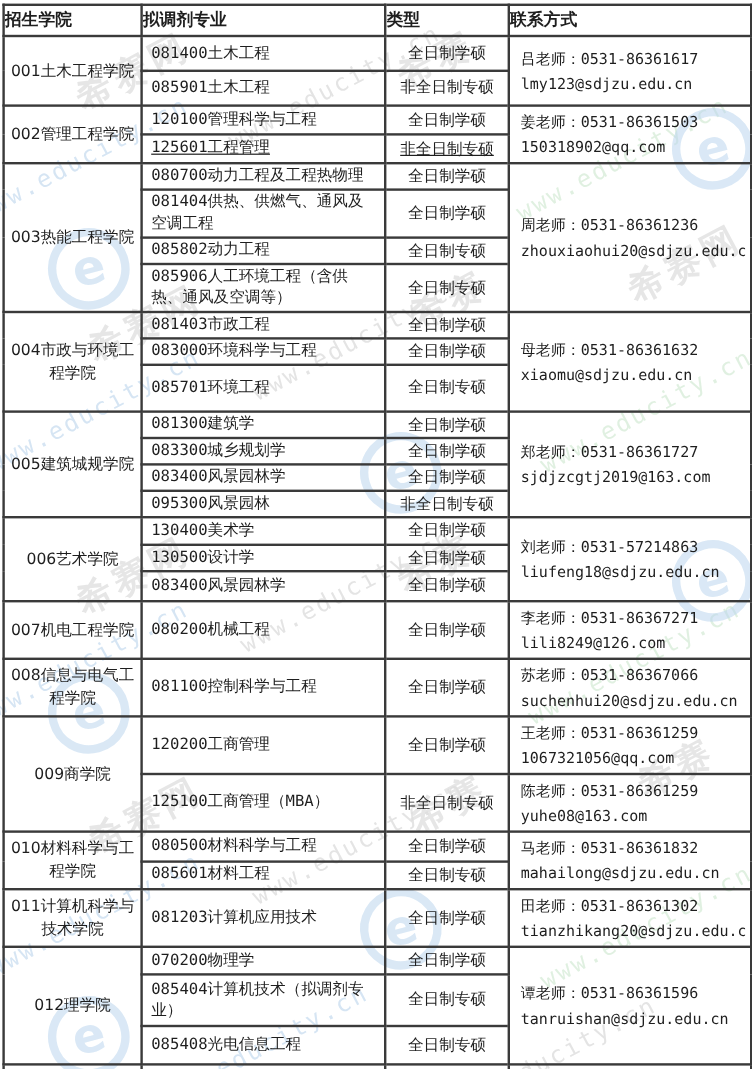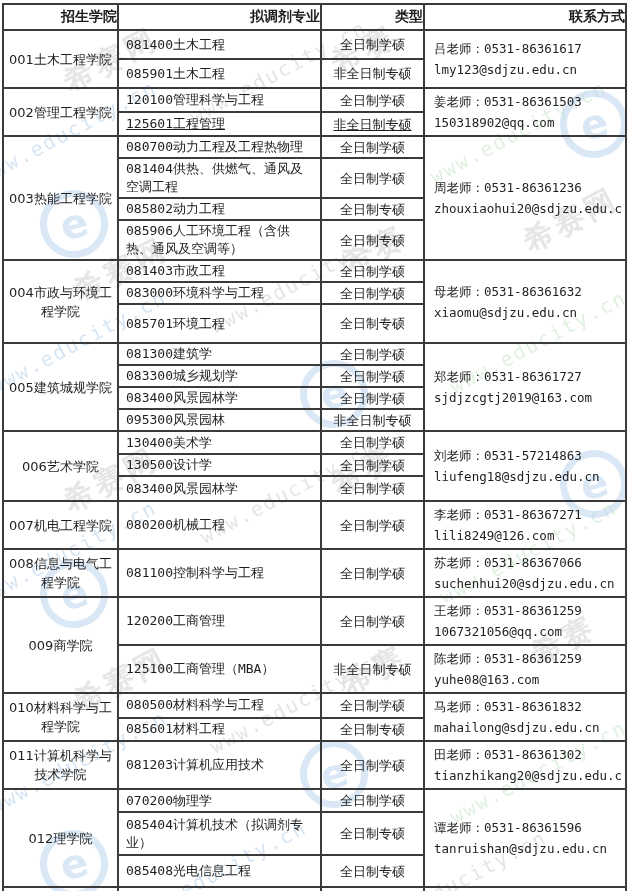--- a/index.html
+++ b/index.html
@@ -58,21 +58,21 @@
     margin: 3px 0 0 2px;
   }
   #sched-table th,
   #sched-table td {
     border: 2px solid #3a3a3a;
     overflow: hidden;
   }
   #sched-table th {
     font-size: 14px;
     font-weight: bold;
-    text-align: right;
+    text-align: left;
     padding: 3px 0;
     background: transparent;
   }
   td.college {
     text-align: center;
     font-size: 13px;
     line-height: 19px;
     padding: 1px 3px;
     vertical-align: middle;
   }

